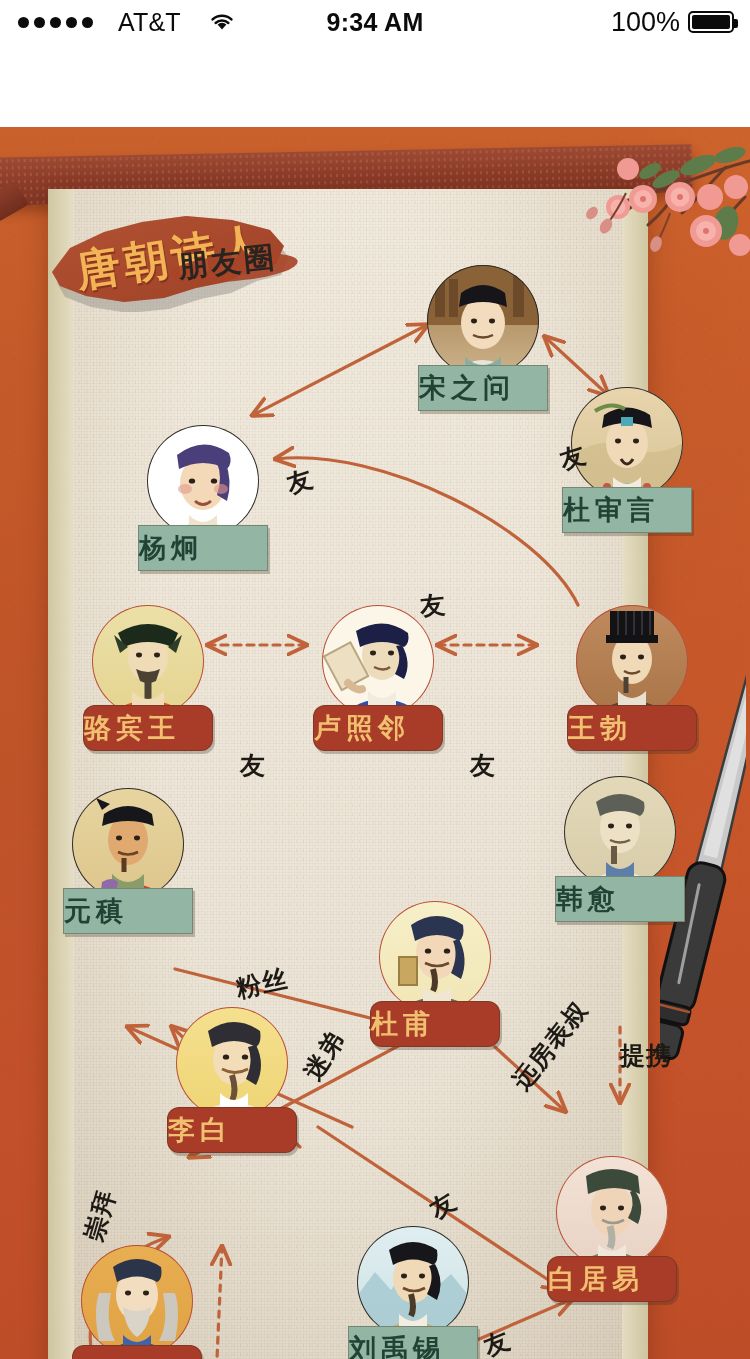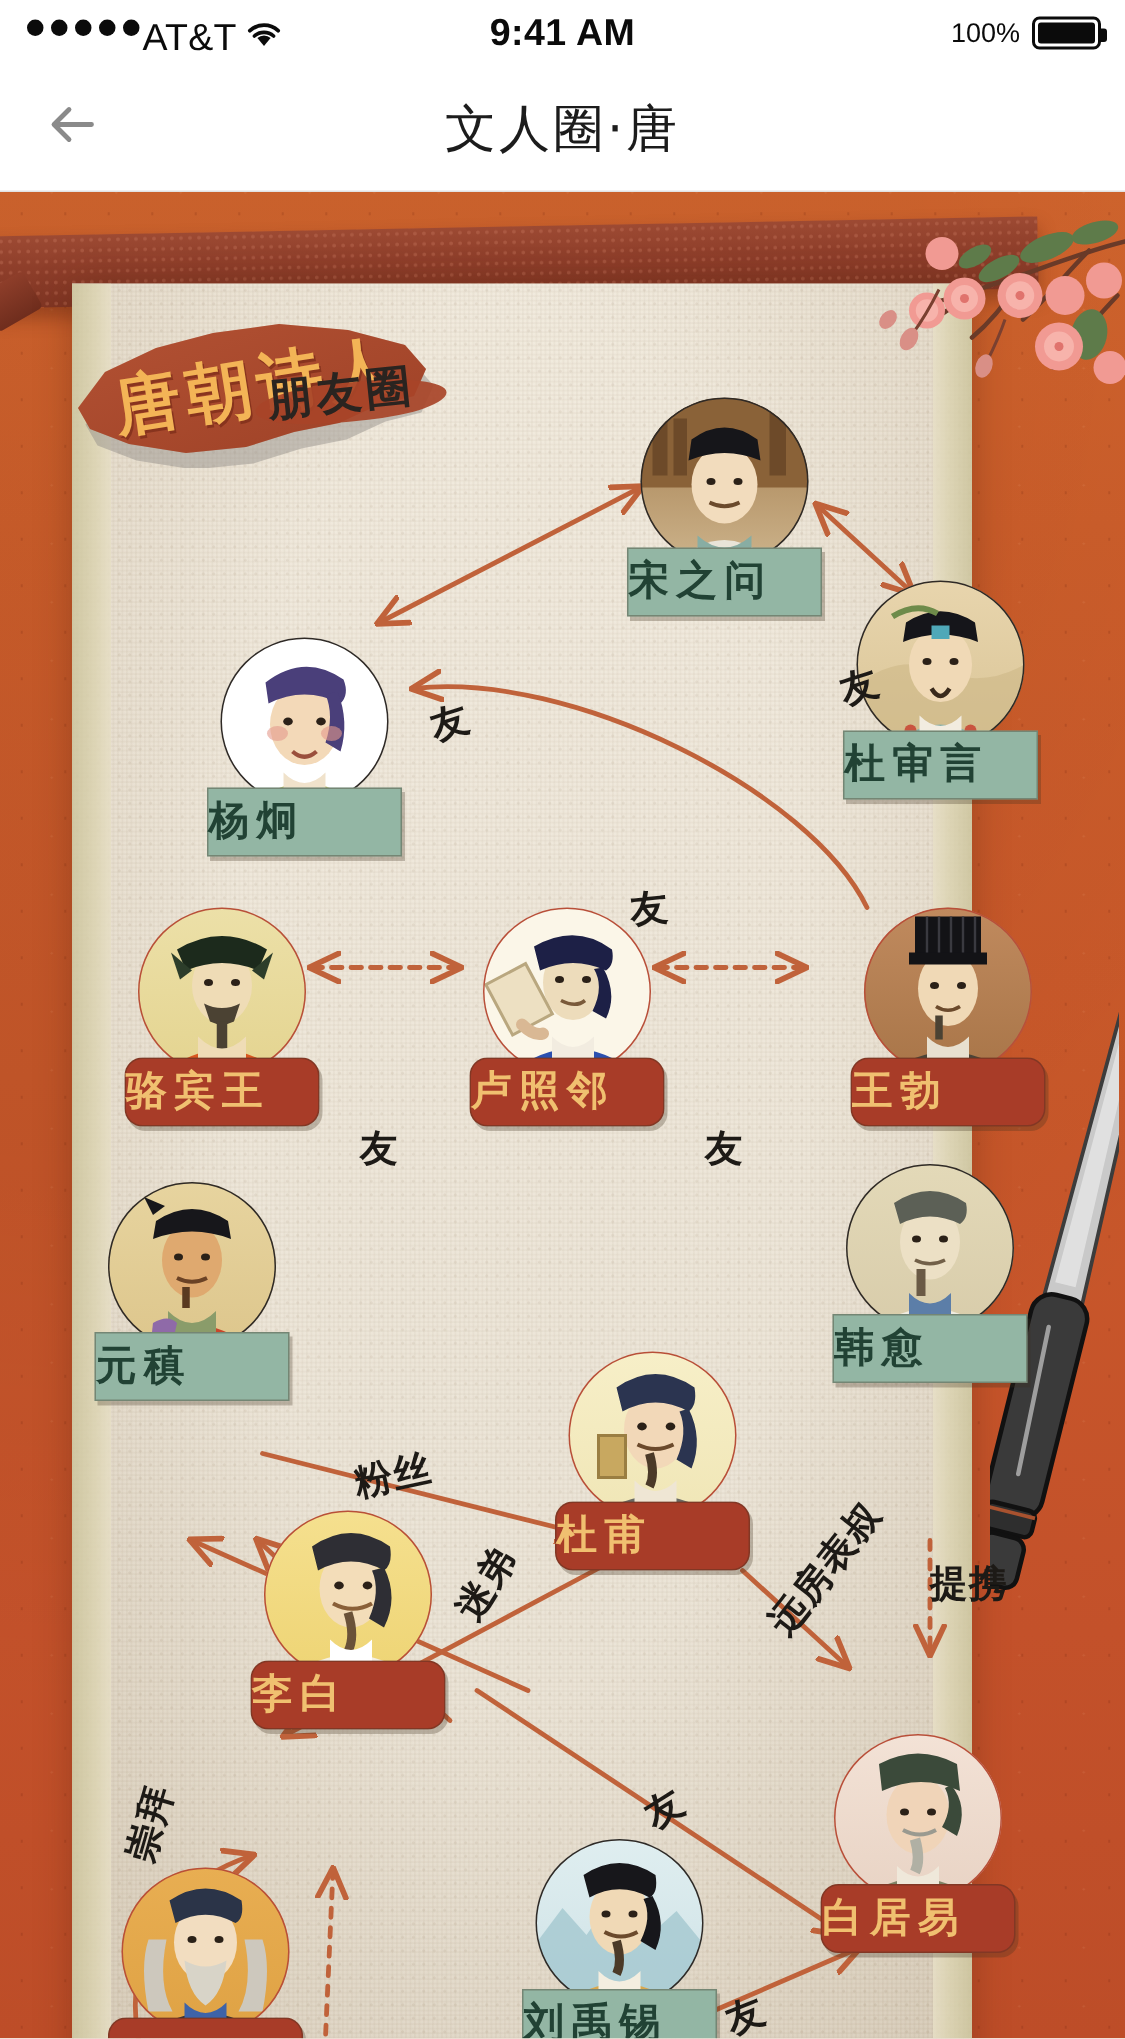--- a/index.html
+++ b/index.html
@@ -6,29 +6,29 @@
   body{
     width:750px;height:1359px;overflow:hidden;
     font-family:"Liberation Sans","DejaVu Sans",sans-serif;
     background:#ffffff;
   }
   .phone{position:relative;width:750px;height:1359px;overflow:hidden;background:#fff;}
 
   
   .statusbar{position:absolute;left:0;top:0;width:750px;height:44px;background:#fff;
     display:flex;align-items:center;z-index:40;}
-  .sb-left{position:absolute;left:18px;top:13px;height:44px;display:flex;align-items:flex-start;gap:2px;}
+  .sb-left{position:absolute;left:18px;top:0;height:44px;display:flex;align-items:center;gap:25px;}
   .dots{display:flex;gap:5px;align-items:center;}
   .dots i{display:block;width:11px;height:11px;border-radius:50%;background:#0b0b0b;}
   .carrier{font-size:25px;color:#0b0b0b;letter-spacing:.2px;line-height:1;}
   .wifi{width:26px;height:20px;position:relative;margin-left:3px;}
   .sb-center{position:absolute;left:0;top:0;width:750px;height:44px;display:flex;align-items:center;justify-content:center;}
   .clock{font-size:25px;font-weight:bold;color:#0b0b0b;letter-spacing:.3px;}
   .sb-right{position:absolute;right:16px;top:0;height:44px;display:flex;align-items:center;gap:8px;}
-  .batt-pct{font-size:18px;color:#0b0b0b;}
+  .batt-pct{font-size:27px;color:#0b0b0b;}
   .batt{width:46px;height:22px;border:2px solid #0b0b0b;border-radius:5px;position:relative;box-sizing:border-box;padding:2px;}
   .batt .fill{height:100%;width:100%;background:#0b0b0b;border-radius:2px;}
   .batt:after{content:"";position:absolute;right:-6px;top:6px;width:4px;height:9px;background:#0b0b0b;border-radius:0 2px 2px 0;}
 
   
   .navbar{position:absolute;left:0;top:44px;width:750px;height:83px;background:#fff;z-index:39;
     border-bottom:1px solid #e2e2e2;}
   .nav-back{position:absolute;left:22px;top:0;height:83px;width:62px;display:flex;align-items:center;justify-content:center;cursor:pointer;}
   .nav-title{position:absolute;left:0;top:0;width:750px;height:83px;display:flex;align-items:center;justify-content:center;
     font-size:34px;color:#1c1c1c;letter-spacing:2px;font-family:"DejaVu Sans",sans-serif;}
@@ -138,40 +138,30 @@
       <div class="carrier">AT&amp;T</div>
       <div class="wifi">
         <svg width="26" height="20" viewBox="0 0 26 20">
           <path d="M13 17.6 L8.6 12.4 a6.6 6.6 0 0 1 8.8 0 Z" fill="#0b0b0b"></path>
           <path d="M3.6 7.4 a14 14 0 0 1 18.8 0" stroke="#0b0b0b" stroke-width="2.6" fill="none" stroke-linecap="round"></path>
           <path d="M6.6 11.0 a9.6 9.6 0 0 1 12.8 0" stroke="#0b0b0b" stroke-width="2.4" fill="none" stroke-linecap="round"></path>
         </svg>
       </div>
     </div>
     <div class="sb-center">
-      <div class="clock">9:41 AM</div>
+      <div class="clock">9:34 AM</div>
     </div>
     <div class="sb-right">
       <div class="batt-pct">100%</div>
       <div class="batt">
           <div class="fill"></div>
         </div>
     </div>
   </div>
 
-  <div class="navbar">
-    <div class="nav-back">
-      <span>
-        <svg width="44" height="34" viewBox="0 0 44 34">
-          <path d="M30 17 H6 M15 7 L5 17 L15 27" stroke="#8a8a8a" stroke-width="3.2" fill="none" stroke-linecap="round" stroke-linejoin="round"></path>
-        </svg>
-      </span>
-    </div>
-    <div class="nav-title">文人圈·唐</div>
-  </div>
 
   <div class="canvas">
 
     <div class="rod"></div>
     <div class="rod-cap"></div>
 
     <div class="paper">
       <div class="paper-left-strip"></div>
       <div class="paper-right-strip"></div>
     </div>

